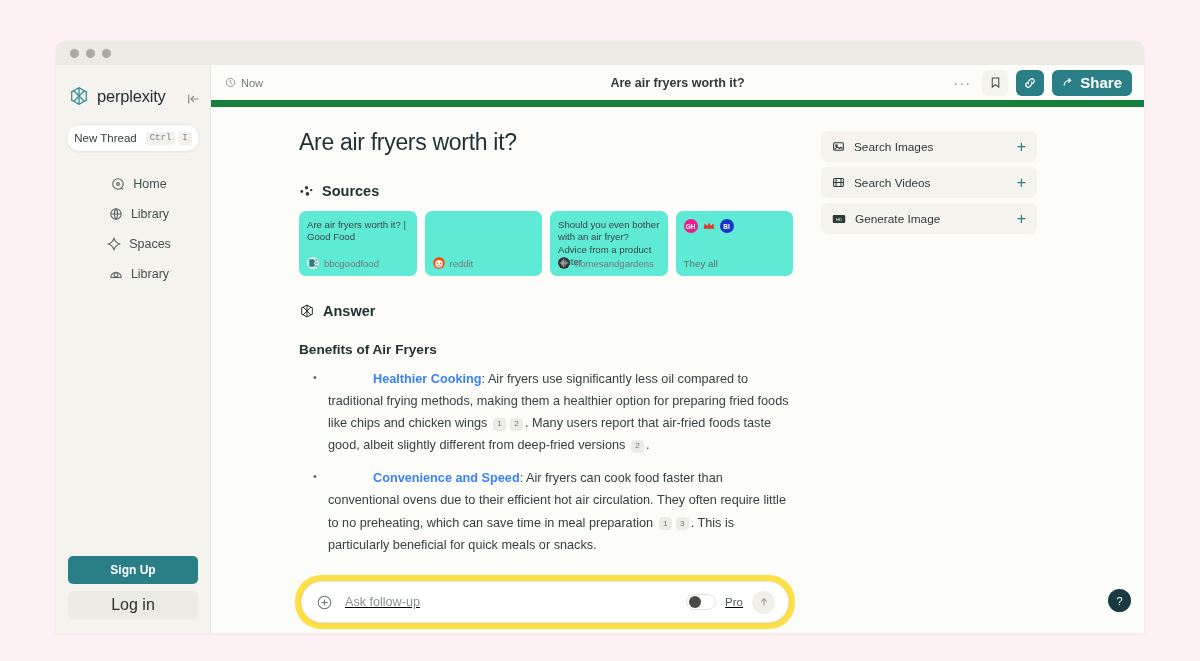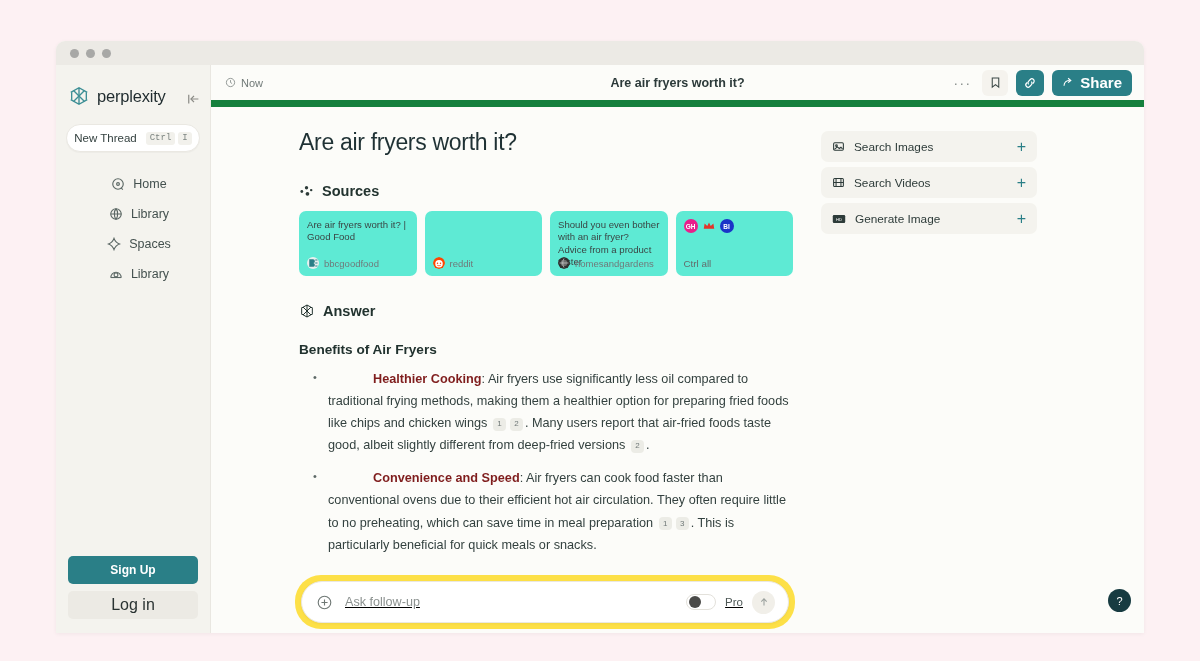--- a/index.html
+++ b/index.html
@@ -125,21 +125,21 @@
   .showall { position:absolute; bottom: 7px; left: 8px; font-size: 9.8px; color: #636c6c; }
 
   .ans-p { font-size: 12.7px; line-height: 1.74; color: #33413f; margin-top: 11px; }
   .h-sub { font-size: 13.6px; font-weight: bold; color: #21322f; margin-top: 23px; }
   ul.bul { list-style: none; margin-top: 9px; }
   ul.bul li { position: relative; padding-left: 29px; margin-top: 11px;
     font-size: 12.7px; line-height: 1.74; color: #33413f; }
   ul.bul li:before {
     content:"•"; position:absolute; left: 14px; top: 0; color:#5c6866; font-size: 11px;
   }
-  ul.bul b { color: #7f1d1d; padding-left: 45px; }
+  ul.bul b { color: #3b82f6; padding-left: 45px; }
   .cit {
     display:inline-flex; align-items:center; justify-content:center;
     min-width: 13px; height: 13px; padding: 0 3px; border-radius: 4px;
     background: #ececE6; color: #6f7877; font-size: 8px;
     vertical-align: 1px; margin: 0 2px;
   }
 
   
   .rail { width: 216px; padding-top: 2px; }
   .rail-item {
@@ -341,21 +341,21 @@
             </div>
           </div>
           <div class="src-card">
             <div class="avstack">
               <span class="av" style="background:#e91e8c">GH</span>
               <svg width="14" height="14" viewBox="0 0 16 16">
                 <path d="M2 11 L3 5 L6 8 L8 4 L10 8 L13 5 L14 11 Z" fill="#e2342a"></path>
               </svg>
               <span class="av" style="background:#1a34c8">BI</span>
             </div>
-            <div class="showall">Ctrl all</div>
+            <div class="showall">They all</div>
           </div>
         </div>
 
         <div class="sec-head">
           <svg width="16" height="16" viewBox="0 0 24 24" fill="none" stroke="#22332f" stroke-width="1.5">
             <path d="M12 3 L12 21 M3 8 L12 3 L21 8 M3 16 L12 21 L21 16"></path>
             <path d="M4 8 L4 16 M20 8 L20 16"></path>
             <path d="M6 6 L12 12 L18 6 M6 18 L12 12 L18 18"></path>
           </svg>
           <span class="t">Answer</span>

